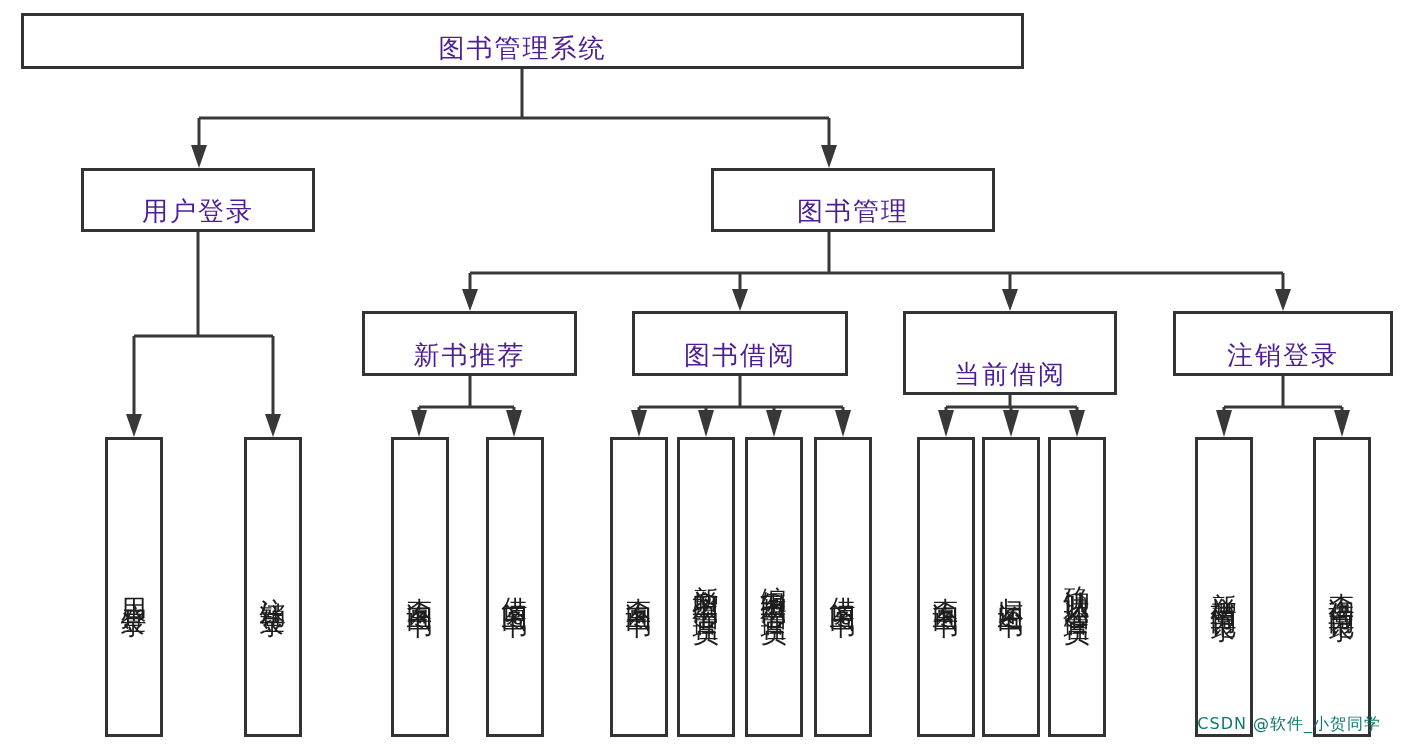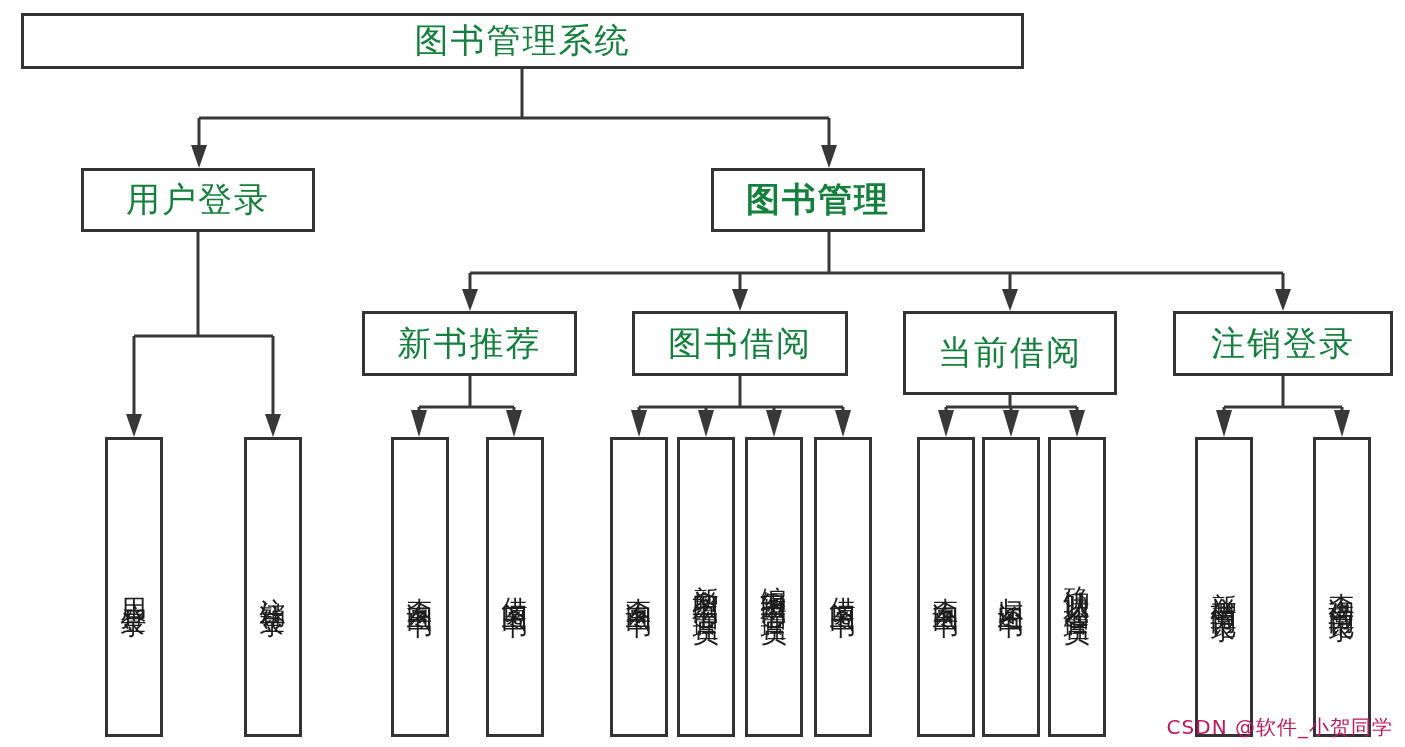--- a/index.html
+++ b/index.html
@@ -21,24 +21,24 @@
     width: 1405px;
     height: 747px;
     z-index: 1;
   }
   .hbox {
     position: absolute;
     box-sizing: border-box;
     border: 3px solid #333333;
     background: #ffffff;
     display: flex;
-    align-items: center;
+    align-items: flex-end;
     justify-content: center;
-    font-size: 34px;
-    color: #15803d;
+    font-size: 26px;
+    color: #4c1d95;
     letter-spacing: 2px;
     z-index: 2;
     white-space: nowrap;
   }
   .vbox {
     position: absolute;
     box-sizing: border-box;
     border: 3px solid #333333;
     background: #ffffff;
     display: flex;
@@ -54,31 +54,31 @@
     text-orientation: mixed;
     font-size: 26px;
     color: #1d1d1d;
     letter-spacing: 5px;
     line-height: 1;
     white-space: nowrap;
   }
   #watermark {
     position: absolute;
     top: 714px;
-    right: 12px;
-    font-size: 20px;
-    color: #be185d;
+    right: 24px;
+    font-size: 16px;
+    color: #0f766e;
     letter-spacing: 1px;
     z-index: 5;
     white-space: nowrap;
   }
   
   #n-root            { left: 21px;   top: 13px;  width: 1003px; height: 56px; }
   #n-user-login      { left: 81px;   top: 168px; width: 234px;  height: 64px; }
-  #n-book-mgmt       { left: 711px;  top: 168px; width: 214px;  height: 64px; font-weight: bold; }
+  #n-book-mgmt       { left: 711px;  top: 168px; width: 284px;  height: 64px; }
   #n-new-book-rec    { left: 362px;  top: 311px; width: 215px;  height: 65px; }
   #n-book-borrow     { left: 632px;  top: 311px; width: 216px;  height: 65px; }
   #n-current-borrow  { left: 903px;  top: 311px; width: 214px;  height: 84px; }
   #n-borrow-record   { left: 1173px; top: 311px; width: 220px;  height: 65px; }
   #l-user-login      { left: 105px; }
   #l-logout          { left: 244px; }
   #l-query-book-1    { left: 391px; }
   #l-borrow-book-1   { left: 486px; }
   #l-query-book-2    { left: 610px; }
   #l-add-book        { left: 677px; }

